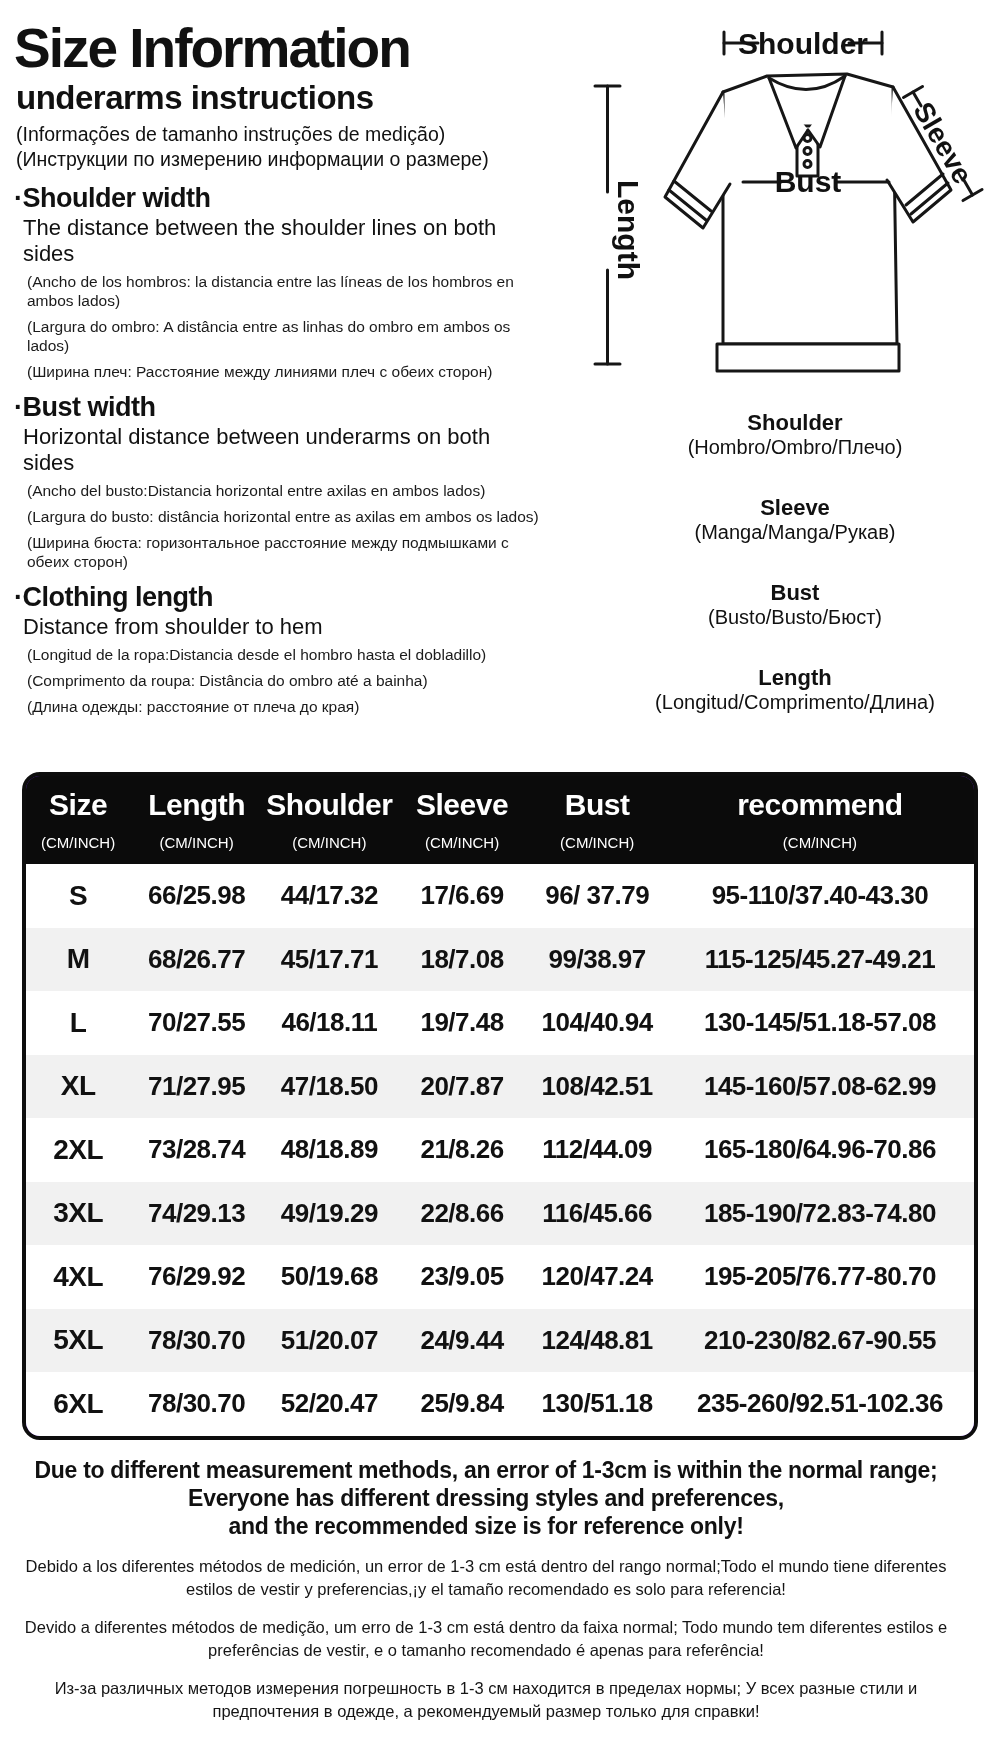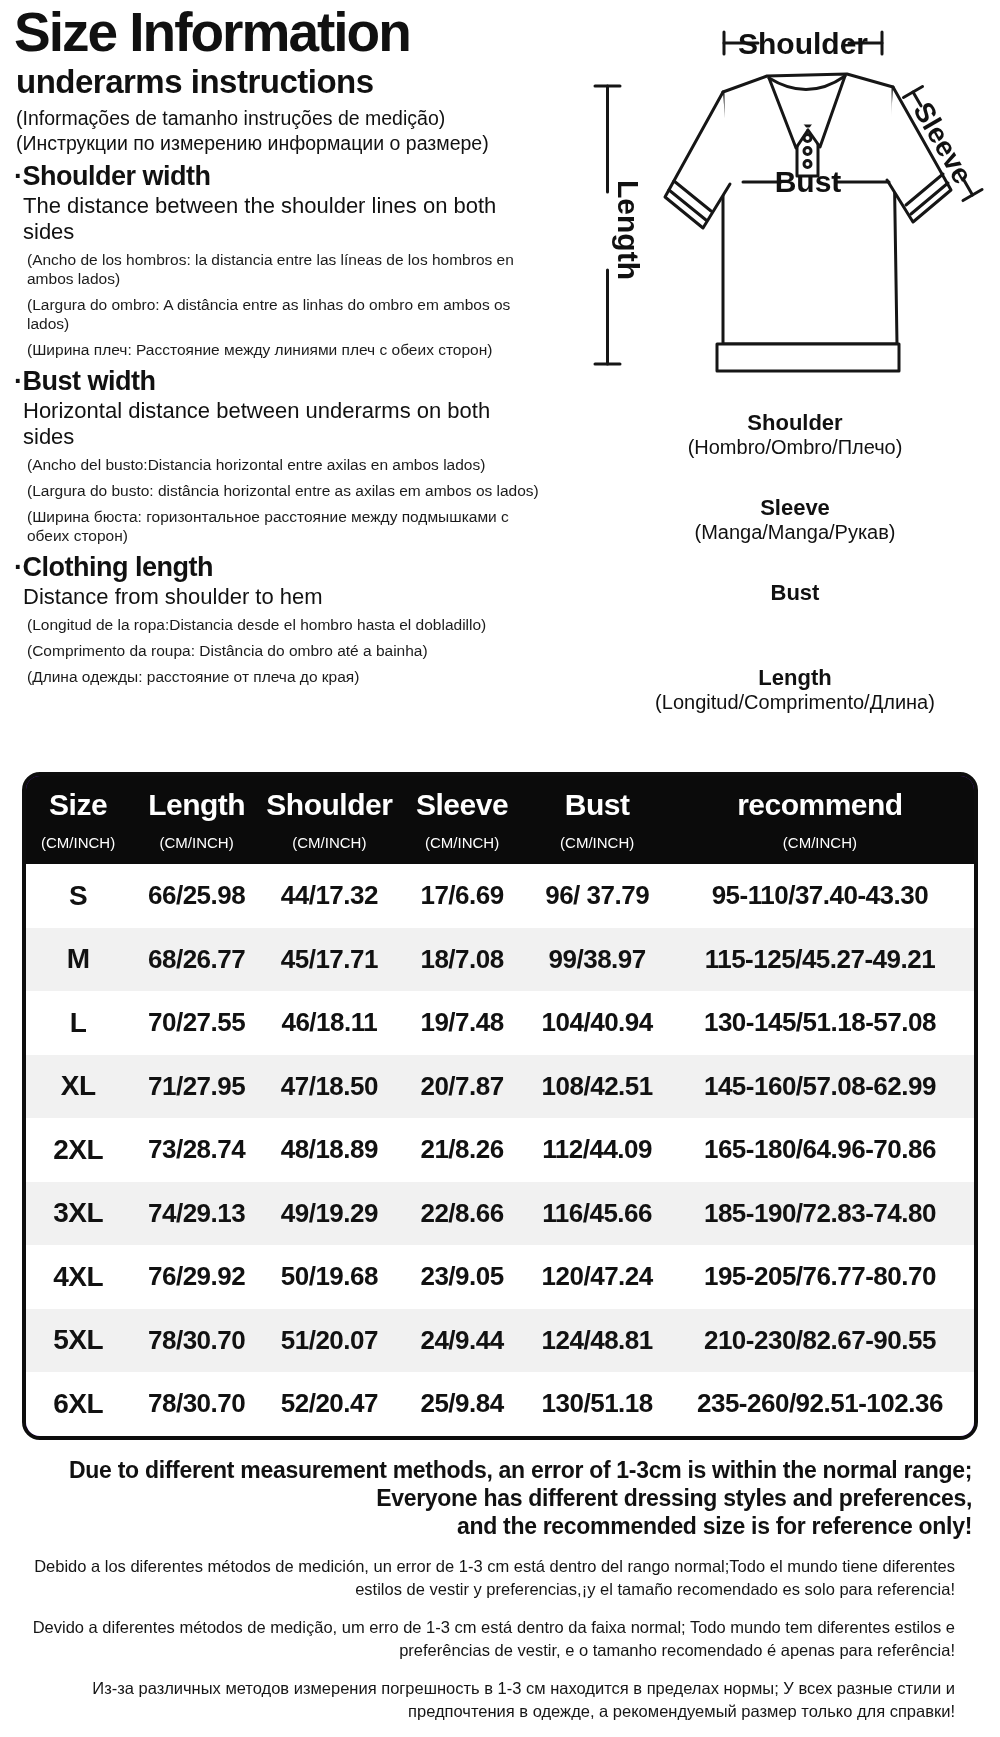--- a/index.html
+++ b/index.html
@@ -2,25 +2,25 @@
 <html><head>
 <meta charset="utf-8">
 <style>
   html,body { margin:0; padding:0; background:#ffffff; }
   .page {
     position:relative; width:1000px; height:1737px; background:#ffffff;
     font-family:"Liberation Sans", sans-serif; color:#111; overflow:hidden;
     -webkit-font-smoothing:antialiased;
   }
   
-  .left-col { position:absolute; left:14px; top:4px; width:530px; }
+  .left-col { position:absolute; left:14px; top:20px; width:530px; }
   .title { font-size:55px; font-weight:800; letter-spacing:-2px; line-height:1.02; margin:0; }
   .subtitle { font-size:33px; font-weight:800; letter-spacing:-0.5px; margin:3px 0 5px 2px; }
   .intro-line { font-size:19.5px; line-height:25px; margin:0 0 0 2px; }
-  .m-section { margin-top:5px; }
+  .m-section { margin-top:11px; }
   .m-heading { font-size:27px; font-weight:800; letter-spacing:-0.5px; margin:0; line-height:30px; }
   .m-desc { font-size:22px; margin:2px 0 5px 9px; line-height:26px; }
   .m-trans { font-size:15.5px; line-height:19px; margin:0 0 7px 13px; color:#1b1b1b; }
   
   .diagram-col { position:absolute; left:545px; top:0; width:455px; height:745px; }
   .polo-svg { position:absolute; left:0; top:14px; }
   .measure-labels { position:absolute; left:45px; width:410px; top:405px; text-align:center; }
   .measure-label { position:absolute; left:0; width:410px; }
   .ml-0 { top:5px; } .ml-1 { top:90px; } .ml-2 { top:175px; } .ml-3 { top:260px; }
   .ml-name { font-size:22px; font-weight:800; line-height:25px; }
@@ -38,21 +38,21 @@
   .col-label { font-size:30px; font-weight:800; letter-spacing:-0.5px; line-height:32px; }
   .col-unit { font-size:15px; font-weight:400; margin-top:13px; }
   .t-row {
     display:grid; grid-template-columns:11% 14% 14% 14% 14.5% 32.5%;
     height:63.5px; align-items:center; text-align:center; background:#fff;
   }
   .t-row.alt { background:#f1f1f1; }
   .t-cell { font-size:26px; font-weight:700; letter-spacing:-0.5px; }
   .t-cell.size-cell { font-size:28px; font-weight:800; }
   
-  .footer { position:absolute; left:0; top:1456px; width:972px; text-align:right; }
+  .footer { position:absolute; left:0; top:1456px; width:972px; text-align:center; }
   .bold-line { font-size:23px; font-weight:800; line-height:28px; letter-spacing:-0.3px; }
   .note { width:938px; margin:15px auto 0; font-size:16.5px; line-height:23px; color:#151515; }
 </style>
 </head>
 <body>
 
 <div class="page">
 
   <div class="left-col">
     <h1 class="title">Size Information</h1>
@@ -143,20 +143,21 @@
       <div class="measure-label ml-0">
         <div class="ml-name">Shoulder</div>
         <div class="ml-trans">(Hombro/Ombro/Плечо)</div>
       </div>
       <div class="measure-label ml-1">
         <div class="ml-name">Sleeve</div>
         <div class="ml-trans">(Manga/Manga/Рукав)</div>
       </div>
       <div class="measure-label ml-2">
         <div class="ml-name">Bust</div>
+        <div class="ml-trans">(Busto/Busto/Бюст)</div>
       </div>
       <div class="measure-label ml-3">
         <div class="ml-name">Length</div>
         <div class="ml-trans">(Longitud/Comprimento/Длина)</div>
       </div>
     </div>
   </div>
 
   <div class="size-table">
     <div class="t-header">

